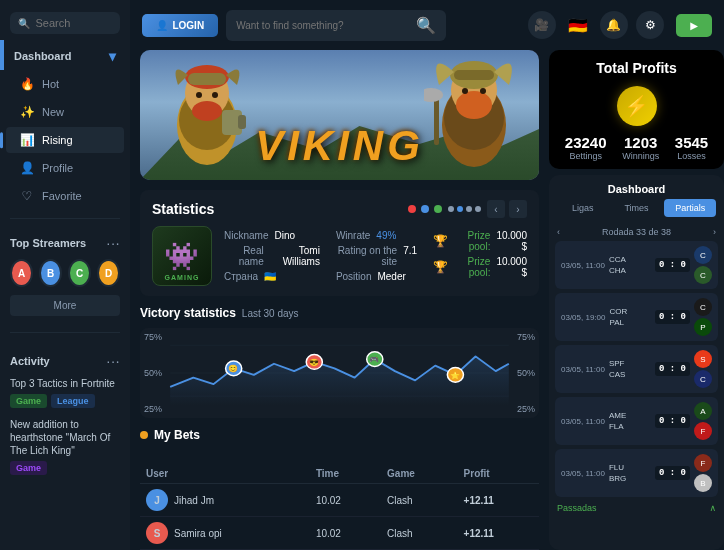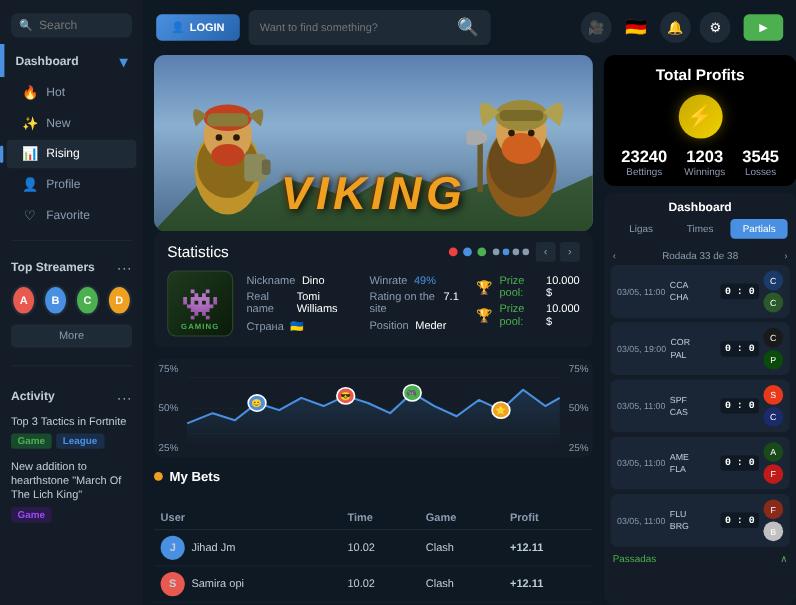--- a/index.html
+++ b/index.html
@@ -220,24 +220,25 @@
       overflow-x: hidden;
       padding: 0 10px 10px 10px;
     }
     .center-panel::-webkit-scrollbar { width: 4px; }
     .center-panel::-webkit-scrollbar-track { background: transparent; }
     .center-panel::-webkit-scrollbar-thumb { background: #1e2a36; border-radius: 2px; }
 
     
     .hero-banner {
       width: 100%;
-      height: 160px;
+      height: 130px;
       border-radius: 10px;
       overflow: hidden;
       position: relative;
+      margin-bottom: 10px;
       background: linear-gradient(135deg, #1a3a5c 0%, #2a1a3c 50%, #3a2a1a 100%);
       flex-shrink: 0;
     }
     .viking-text {
       font-size: 42px;
       font-weight: 900;
       color: #f0a020;
       text-shadow: 2px 2px 8px #000, -1px -1px 4px #8a4a00;
       letter-spacing: 4px;
       font-style: italic;
@@ -267,21 +268,21 @@
       padding: 10px 12px;
       margin-bottom: 10px;
       flex-shrink: 0;
     }
     .stats-header {
       display: flex;
       justify-content: space-between;
       align-items: center;
       margin-bottom: 8px;
     }
-    .stats-title { font-size: 14px; font-weight: 400; }
+    .stats-title { font-size: 14px; font-weight: 700; }
     .stats-dots-nav { display: flex; gap: 3px; align-items: center; }
     .dot { width: 6px; height: 6px; border-radius: 50%; background: #8a9bb0; }
     .dot.active { background: #4a90e2; }
     .nav-arrows { display: flex; gap: 4px; }
     .arrow-btn {
       background: #1e2a36;
       border: none;
       color: #8a9bb0;
       width: 18px; height: 18px;
       border-radius: 3px;
@@ -312,21 +313,21 @@
       position: absolute;
     }
     .logo-gaming-text {
       position: absolute;
       bottom: 4px;
       font-size: 7px;
       color: #4caf50;
       font-weight: 700;
       letter-spacing: 1px;
     }
-    .stats-info { flex: 1; display: flex; gap: 16px; }
+    .stats-info { flex: 1; display: flex; gap: 16px; text-align: right; }
     .stats-col { display: flex; flex-direction: column; gap: 4px; }
     .stats-row { display: flex; gap: 6px; align-items: baseline; }
     .stats-label { font-size: 10px; color: #8a9bb0; }
     .stats-value { font-size: 10px; color: #fff; }
     .stats-highlight { color: #4a90e2; }
 
     .prize-pool { display: flex; flex-direction: column; gap: 4px; }
     .prize-item { display: flex; align-items: center; gap: 6px; font-size: 10px; }
     .trophy-icon { font-size: 12px; }
     .prize-green { color: #4caf50; }
@@ -758,20 +759,26 @@
                 <span class="trophy-icon">🏆</span>
                 <span class="prize-green">Prize pool:</span>
                 <span>10.000 $</span>
               </div>
             </div>
           </div>
         </div>
       </div>
 
       <div class="victory-section">
+        <div class="victory-header">
+          <div style="display:flex;align-items:center;gap:6px;">
+            <span class="victory-title">Victory statistics</span>
+            <span class="victory-subtitle">Last 30 days</span>
+          </div>
+        </div>
         <div class="chart-area">
           <div class="chart-labels">
             <span>75%</span>
             <span>50%</span>
             <span>25%</span>
           </div>
           <div class="chart-labels-right">
             <span>75%</span>
             <span>50%</span>
             <span>25%</span>

